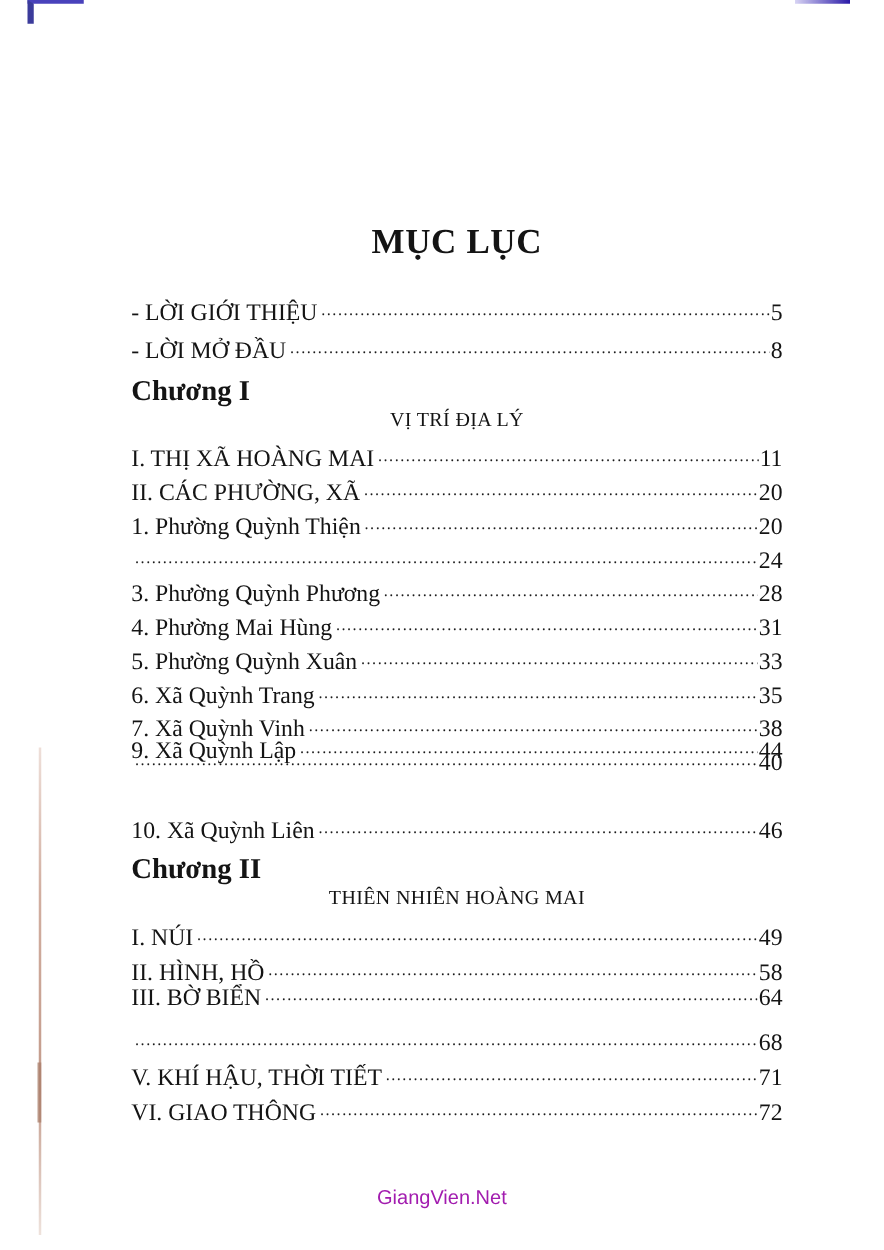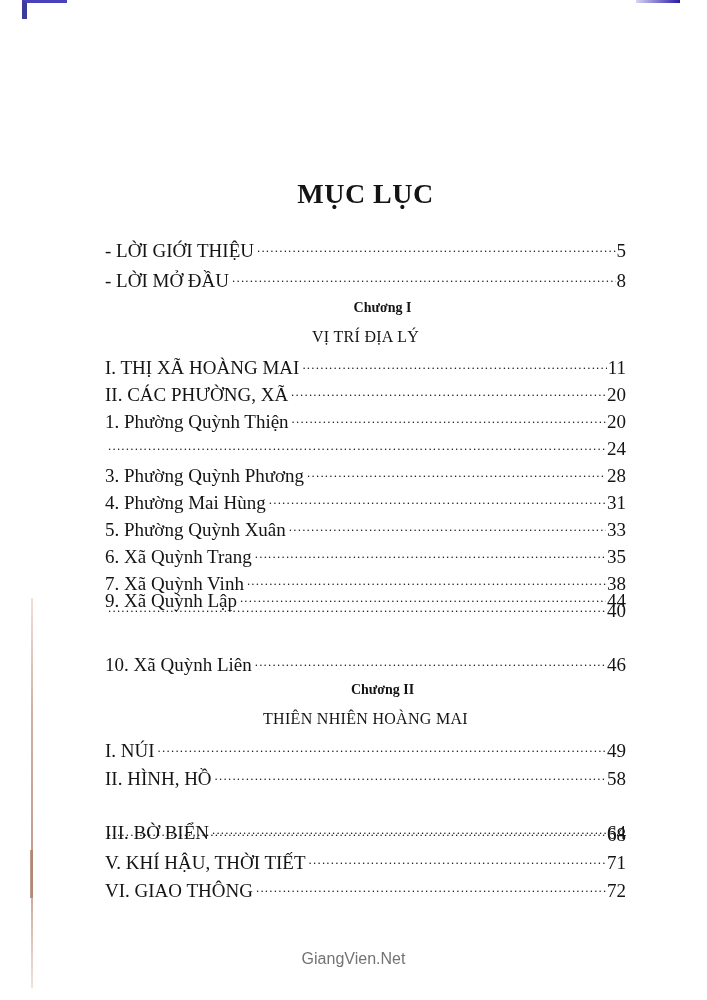--- a/index.html
+++ b/index.html
@@ -90,44 +90,44 @@
     }
     .row .leader::before {
       content: "..................................................................................................................................................................................................................";
     }
     .row .page {
       flex: 0 0 auto;
       text-align: right;
     }
     .chapter-num {
       position: absolute;
-      left: 17px;
-      width: 521px;
-      text-align: center;
+      left: 0;
+      width: 521px;
+      text-align: left;
       font-weight: bold;
-      font-size: 14px;
+      font-size: 23px;
     }
     .chapter-name {
       position: absolute;
       left: 0;
       width: 521px;
       text-align: center;
       font-weight: normal;
       font-size: 16px;
       letter-spacing: 0.3px;
     }
     .watermark {
       position: absolute;
       left: 0;
       width: 707px;
       top: 950px;
       text-align: center;
       font-family: "Liberation Sans", "DejaVu Sans", sans-serif;
       font-size: 16px;
-      color: #737373;
+      color: #a21caf;
     }
   </style>
 </head>
 <body>
 
 <div class="scan-corner-left"></div>
 <div class="scan-bar-right"></div>
 <div class="page-edge"></div>
 <div class="page-edge-thick"></div>
 
@@ -214,21 +214,21 @@
   <div class="row" style="top:740px">
     <span class="label">I. NÚI</span>
     <span class="leader"></span>
     <span class="page">49</span>
   </div>
   <div class="row" style="top:768px">
     <span class="label">II. HÌNH, HỒ</span>
     <span class="leader"></span>
     <span class="page">58</span>
   </div>
-  <div class="row" style="top:822px">
+  <div class="row" style="top:788px">
     <span class="label">III. BỜ BIỂN</span>
     <span class="leader"></span>
     <span class="page">64</span>
   </div>
   <div class="row" style="top:824px">
     <span class="leader"></span>
     <span class="page">68</span>
   </div>
   <div class="row" style="top:852px">
     <span class="label">V. KHÍ HẬU, THỜI TIẾT</span>

